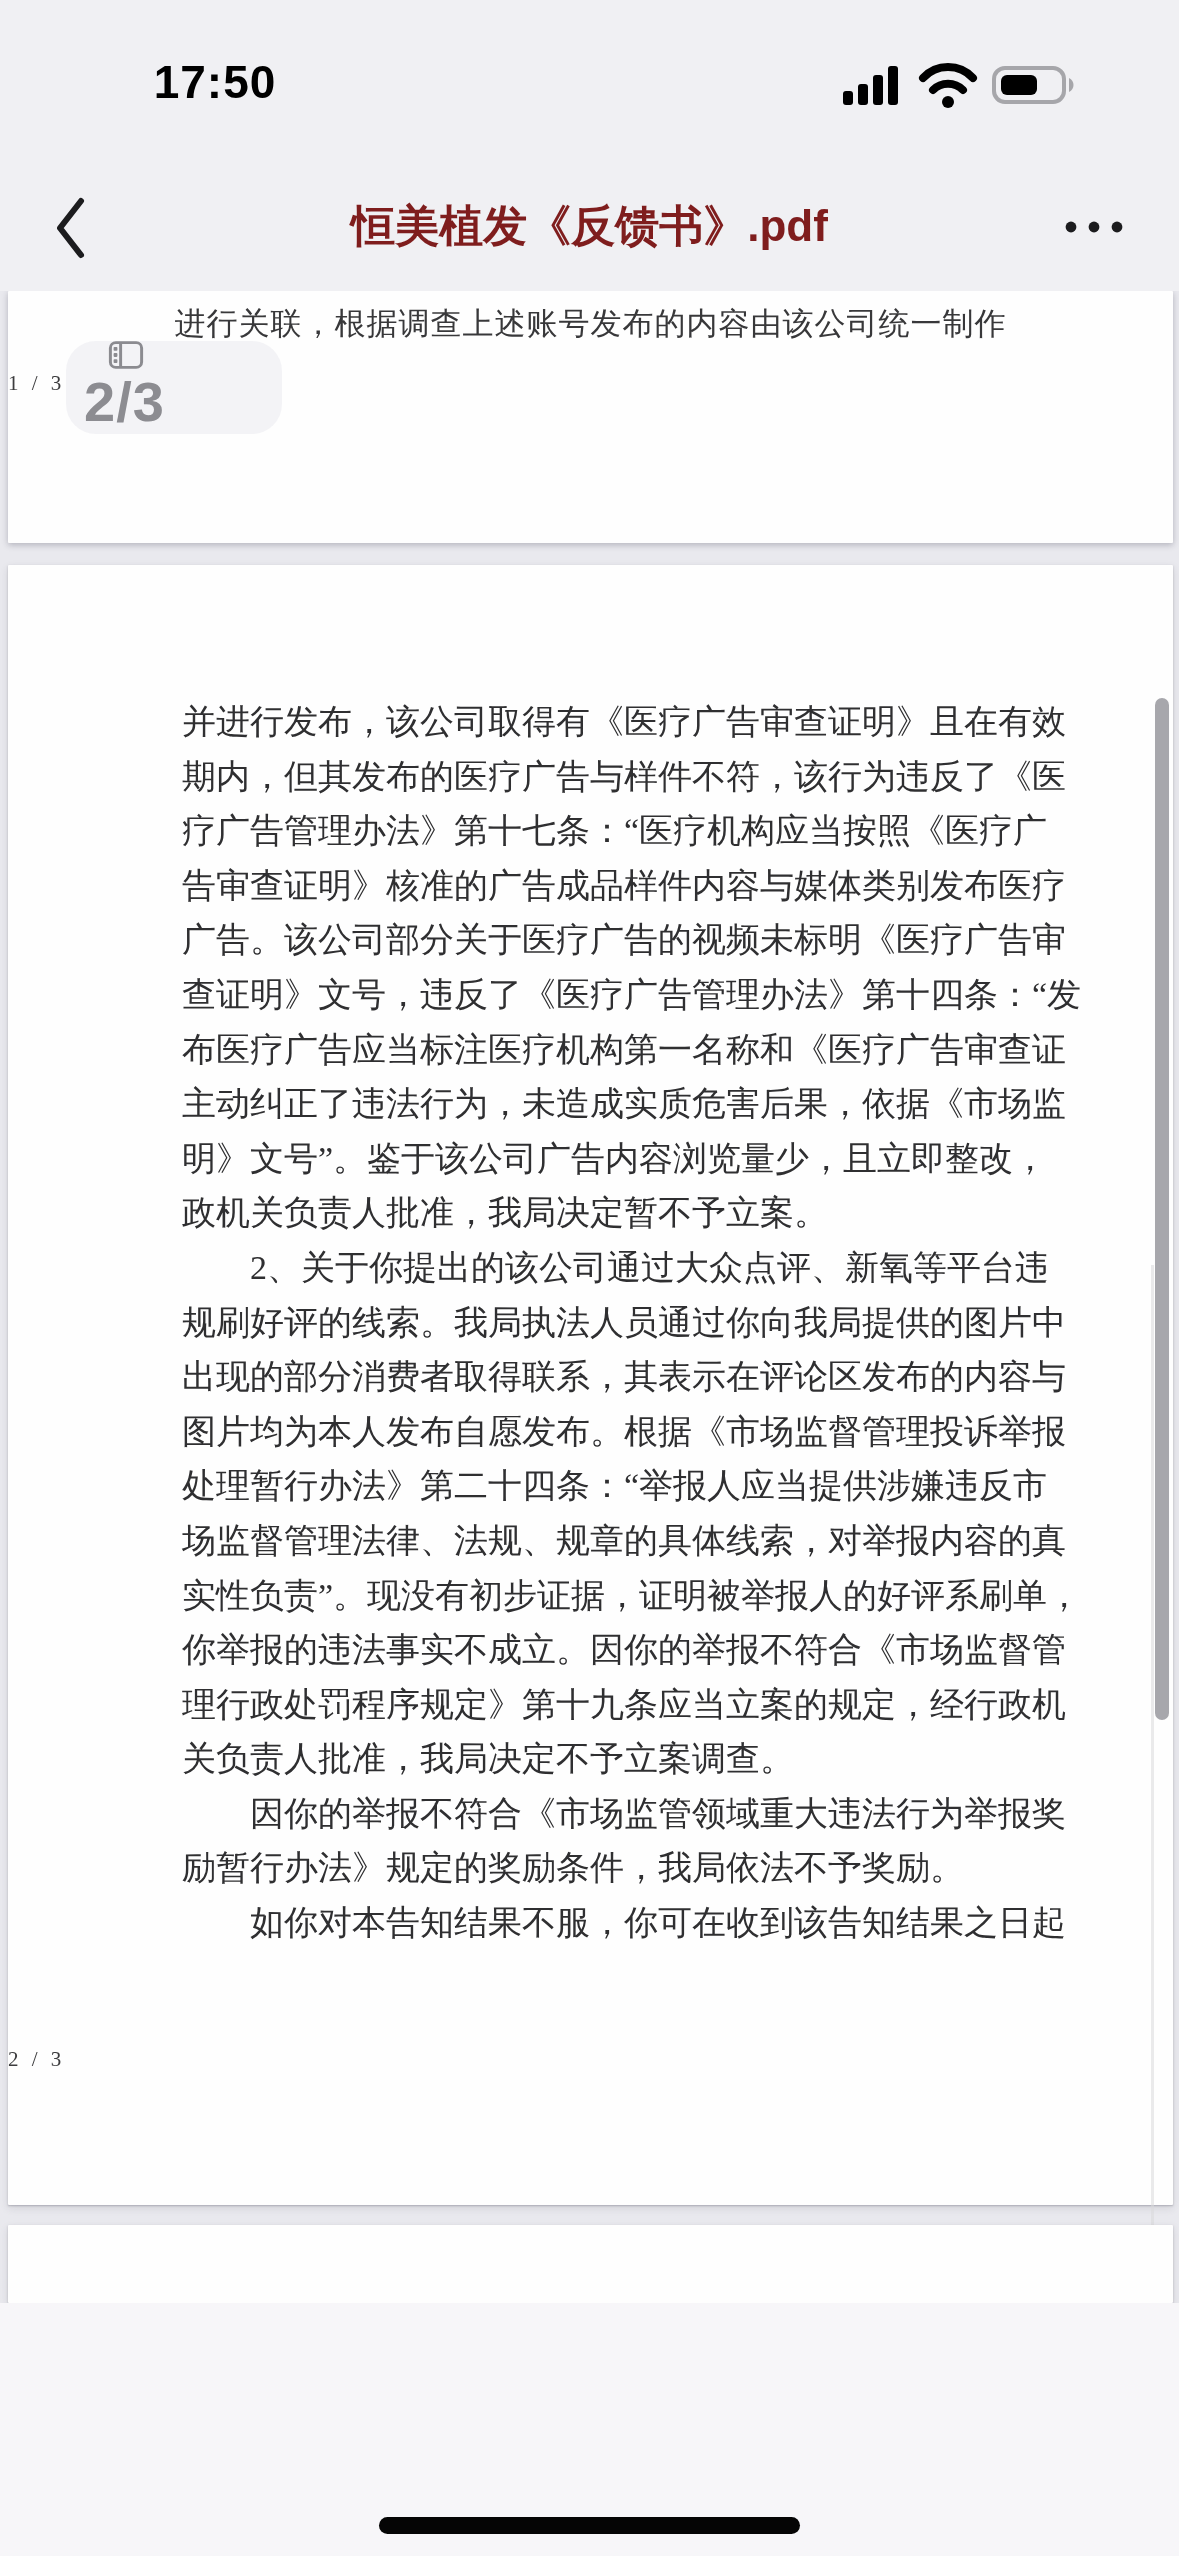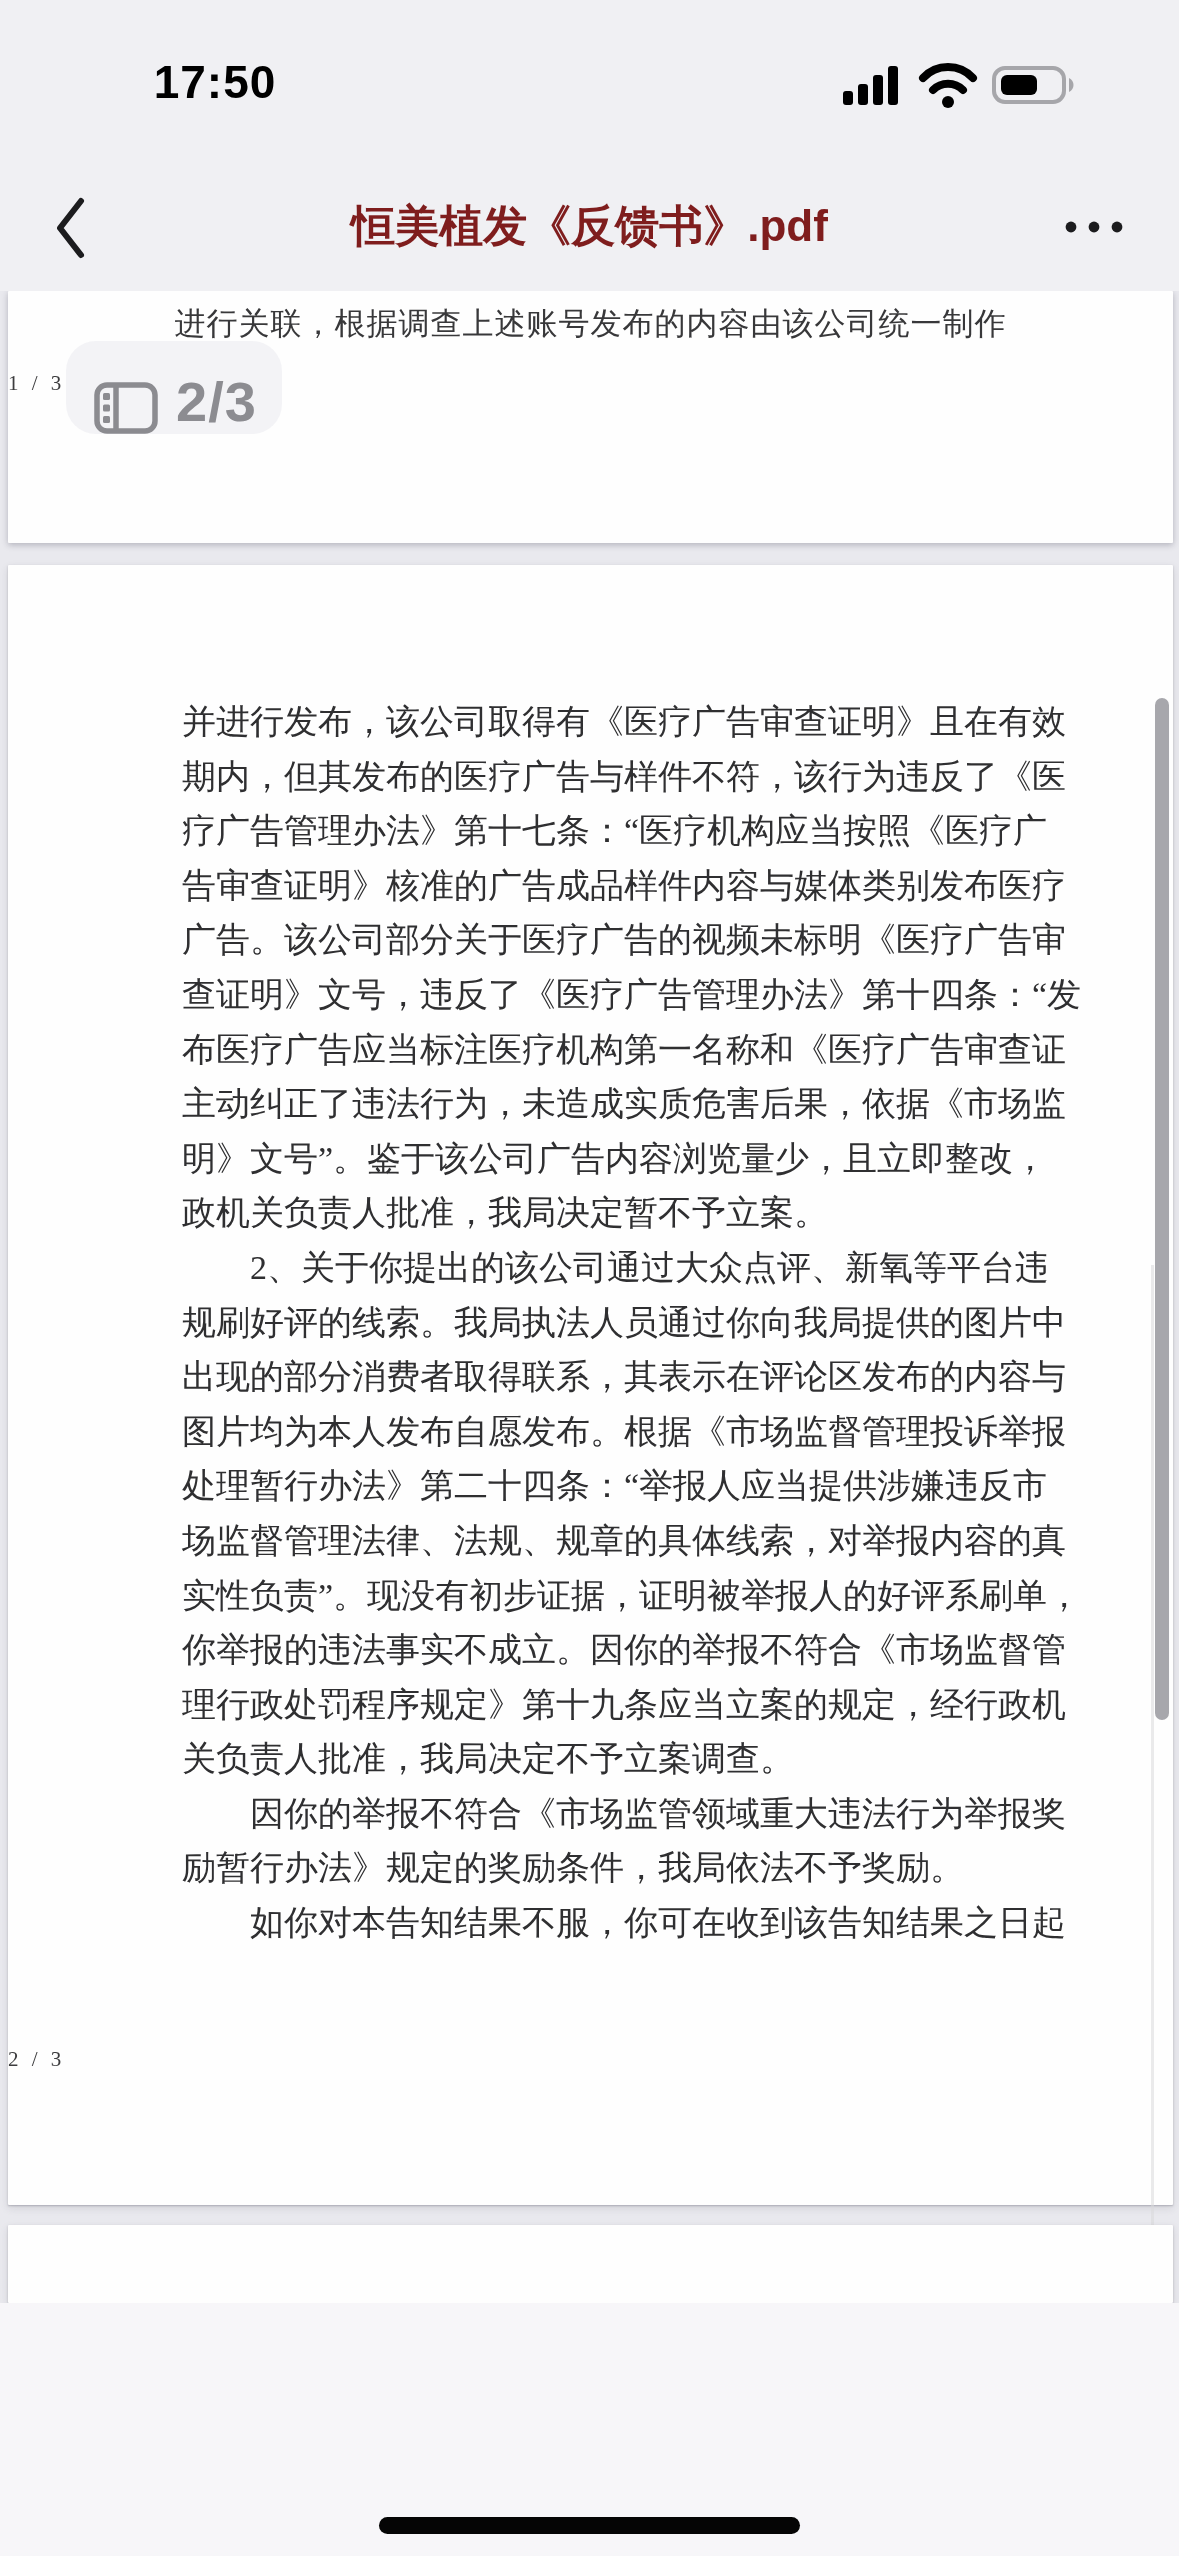--- a/index.html
+++ b/index.html
@@ -38,21 +38,21 @@
   .text-block{position:absolute;left:174px;top:130px;width:820px;}
   .doc-line{height:54.6px;line-height:54.6px;font-size:34px;color:#2f2f31;
             font-family:"Liberation Serif","DejaVu Serif",serif;
             white-space:nowrap;letter-spacing:0px;}
 
   .scan-artifact{position:absolute;left:1143px;top:700px;width:3px;height:1480px;
                  background:#d9d9db;opacity:.55;}
 
   
   .badge{position:absolute;left:66px;top:341px;width:216px;height:93px;border-radius:30px;
-         background:rgba(243,243,246,.96);display:flex;align-items:flex-end;z-index:6;}
+         background:rgba(243,243,246,.96);display:flex;align-items:flex-start;z-index:6;flex-direction:column;}
   .badge-label{font-size:56px;font-weight:600;color:#8c8c91;margin-left:18px;letter-spacing:1px;}
 
   
   .scrollbar{position:absolute;left:1155px;top:698px;width:14px;height:1022px;border-radius:7px;
              background:#98989d;opacity:.85;z-index:7;}
   .bottom-area{position:absolute;left:0;top:2303px;width:1179px;height:253px;background:#f7f6f9;}
   .home-indicator{position:absolute;left:379px;top:2517px;width:421px;height:17px;border-radius:9px;
                   background:#050505;z-index:8;}
 </style>
 </head>

